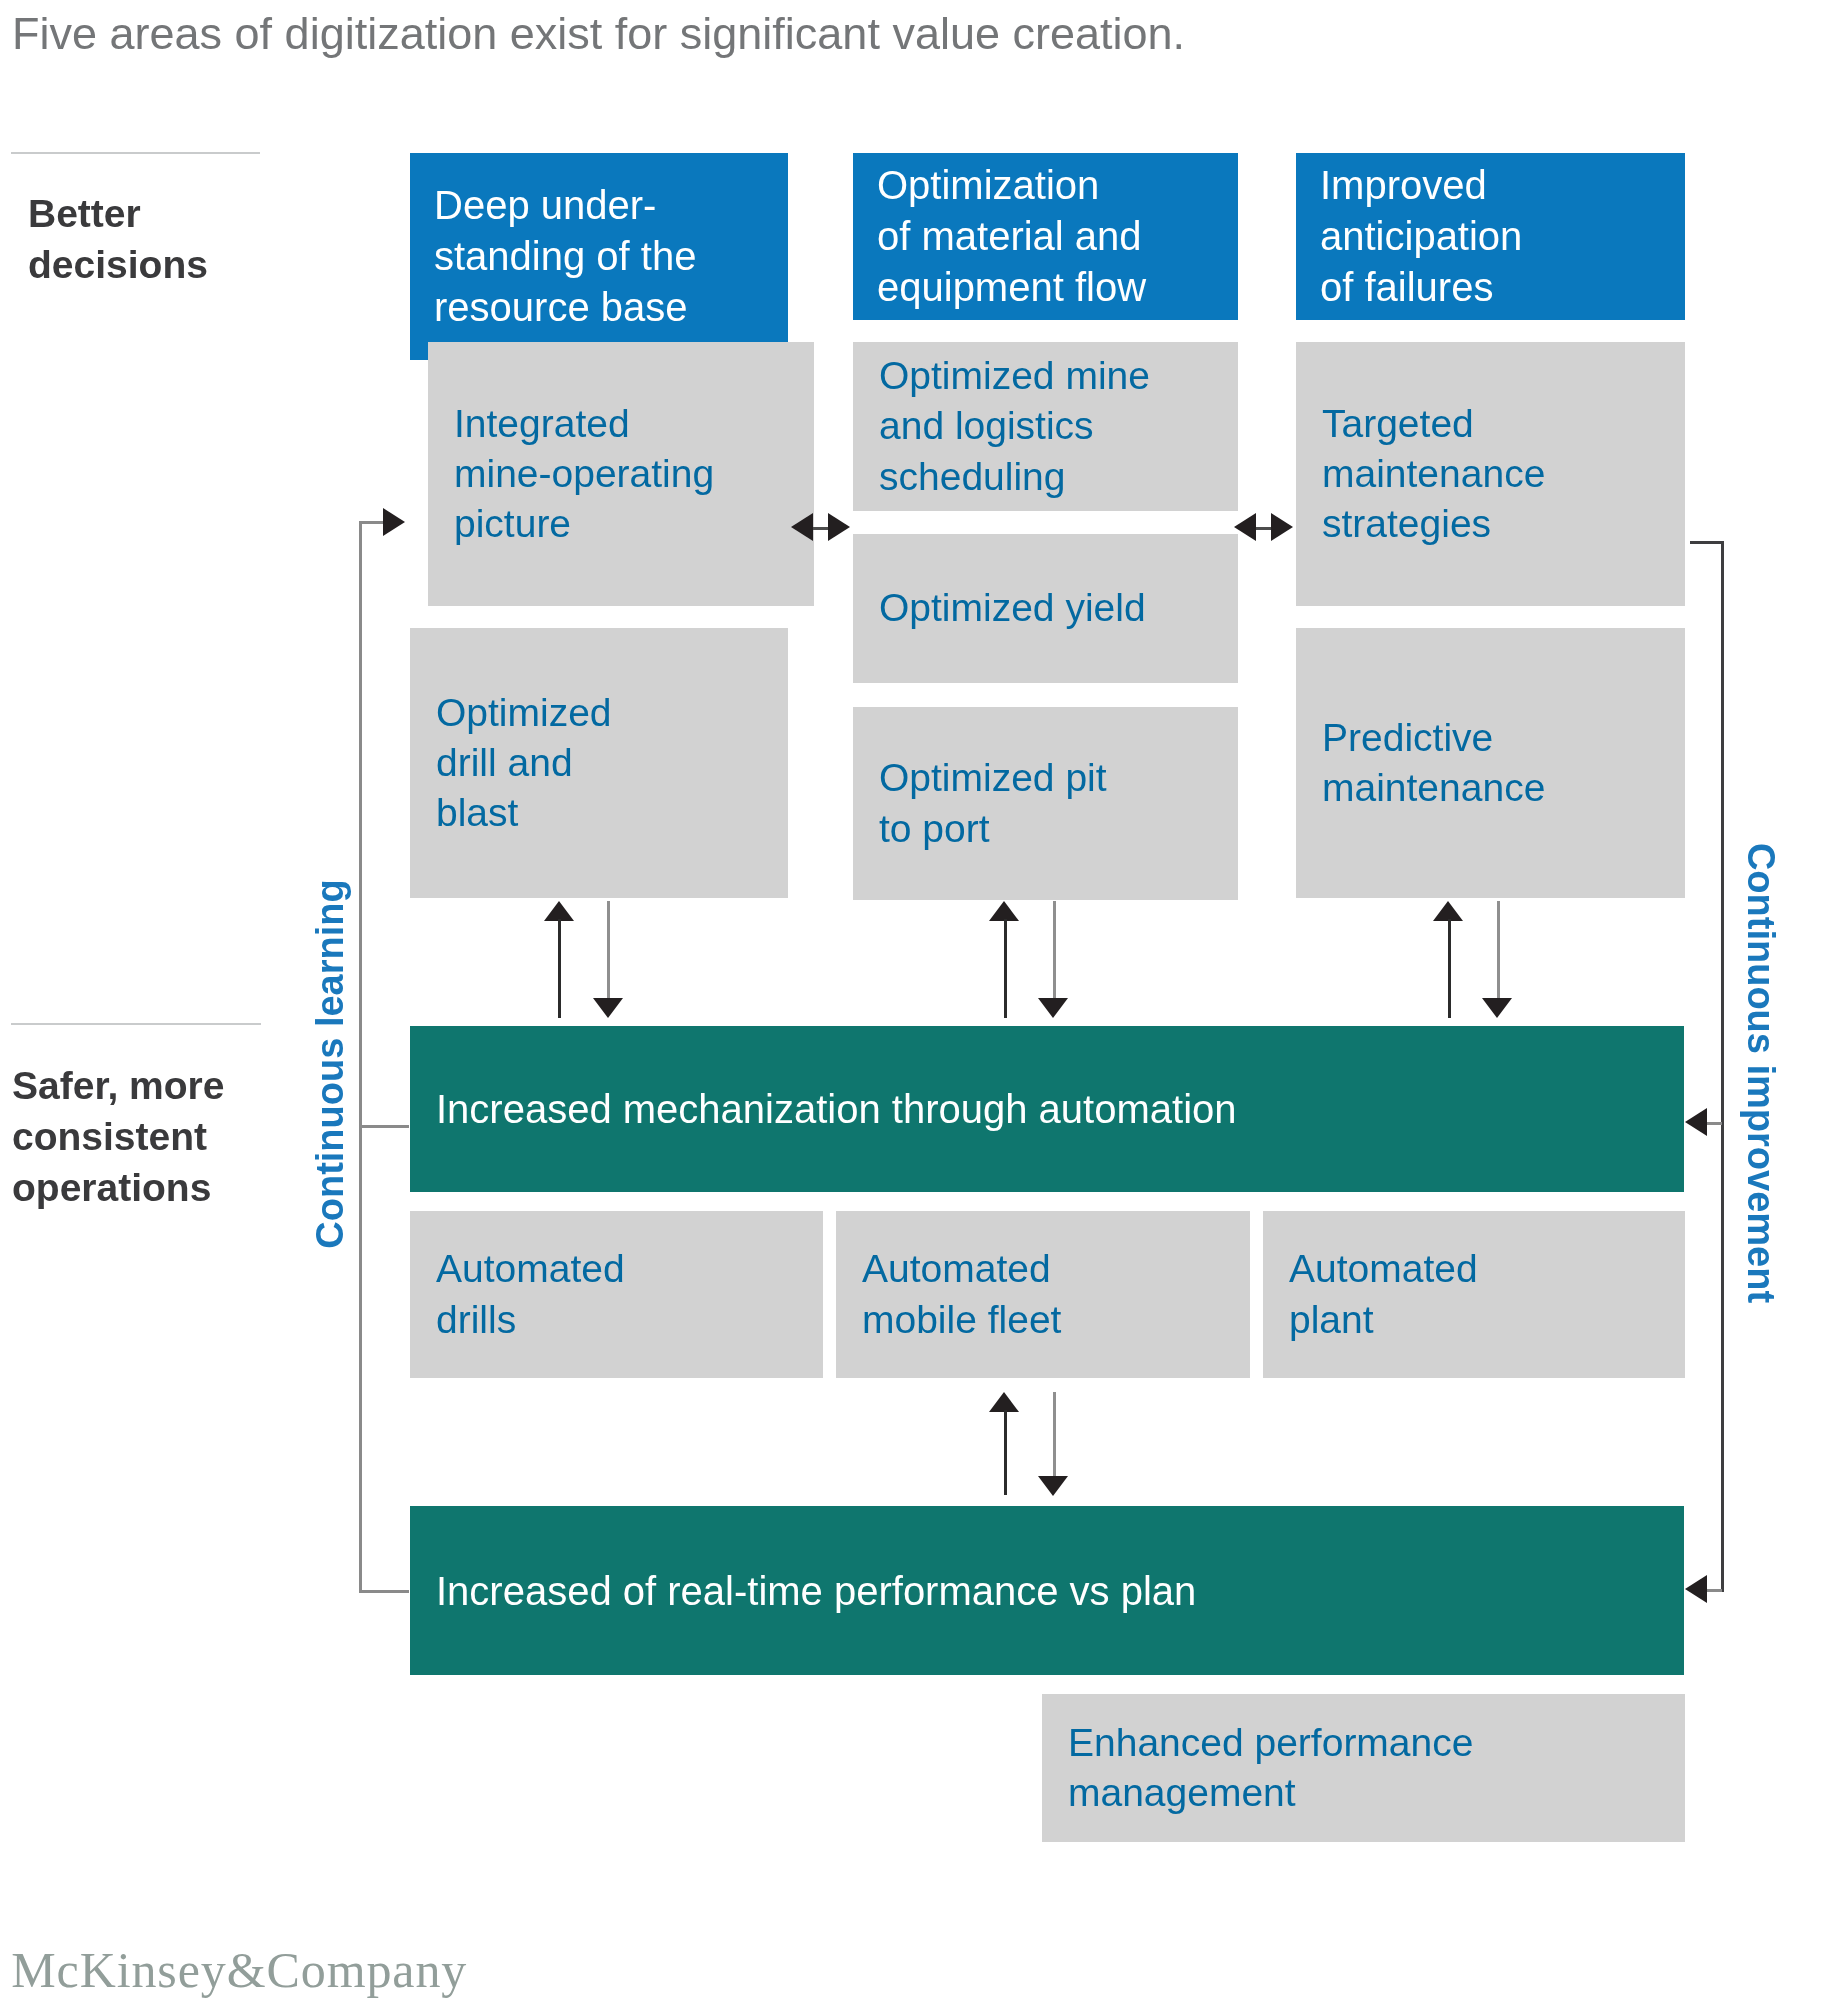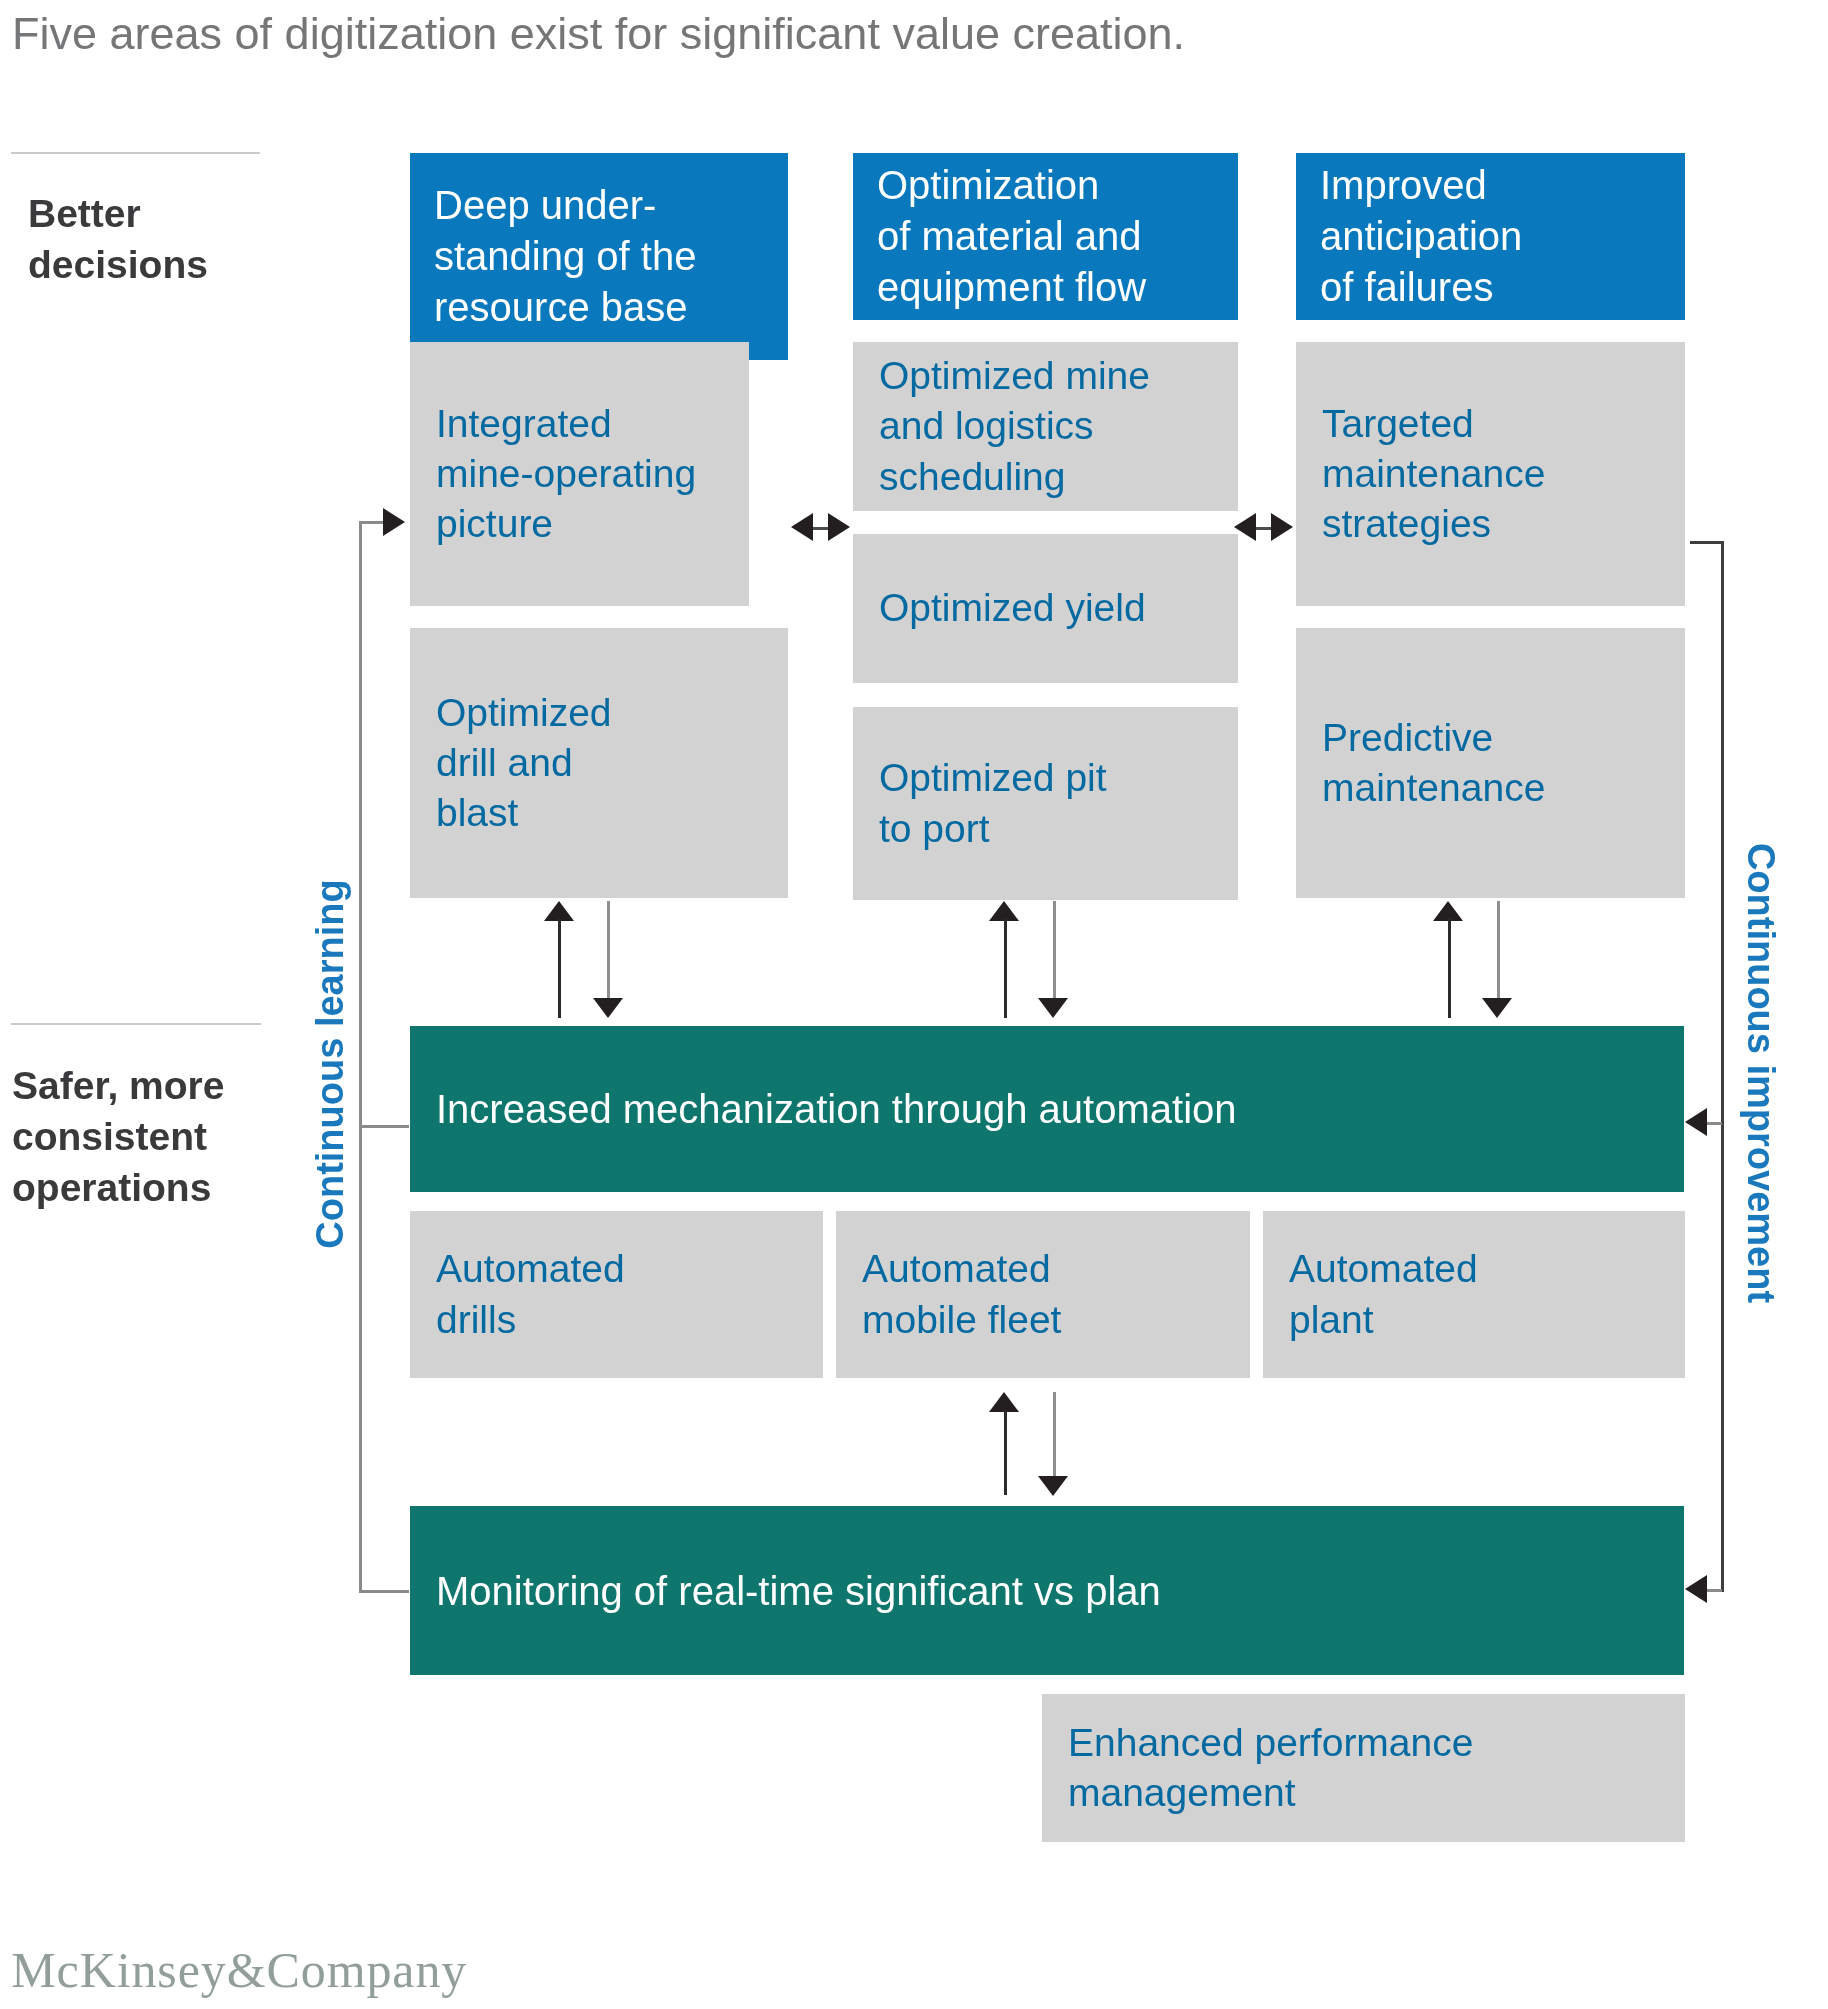--- a/index.html
+++ b/index.html
@@ -79,21 +79,21 @@
     <span class="txt">Optimization
 of material and
 equipment flow</span>
   </div>
   <div class="abs hdr" style="left:1296px;top:153px;width:389px;height:167px;">
     <span class="txt">Improved
 anticipation
 of failures</span>
   </div>
 
-  <div class="abs gbox" style="left:410px;top:342px;width:339px;height:264px;">
+  <div class="abs gbox" style="left:428px;top:342px;width:386px;height:264px;">
     <span class="txt">Integrated
 mine-operating
 picture</span>
   </div>
   <div class="abs gbox" style="left:410px;top:628px;width:378px;height:270px;">
     <span class="txt">Optimized
 drill and
 blast</span>
   </div>
 
@@ -178,21 +178,21 @@
   <div>
     <div class="abs tri tri-up" style="left:989px;top:1392px;"></div>
     <div class="abs vline up-line" style="left:1004px;top:1410px;height:85px;"></div>
   </div>
   <div>
     <div class="abs vline down-line" style="left:1053px;top:1392px;height:85px;"></div>
     <div class="abs tri tri-down" style="left:1038px;top:1476px;"></div>
   </div>
 
   <div class="abs bar" style="left:410px;top:1506px;width:1274px;height:169px;">
-    <span>Monitoring of real-time significant vs plan</span>
+    <span>Increased of real-time performance vs plan</span>
   </div>
 
   <div class="abs gbox" style="left:1042px;top:1694px;width:643px;height:148px;">
     <span class="txt">Enhanced performance
 management</span>
   </div>
 
   <div>
     <div class="abs vline gray-line" style="left:359px;top:521px;height:1071px;"></div>
     <div class="abs hline gray-line" style="left:359px;top:521px;width:24px;"></div>

